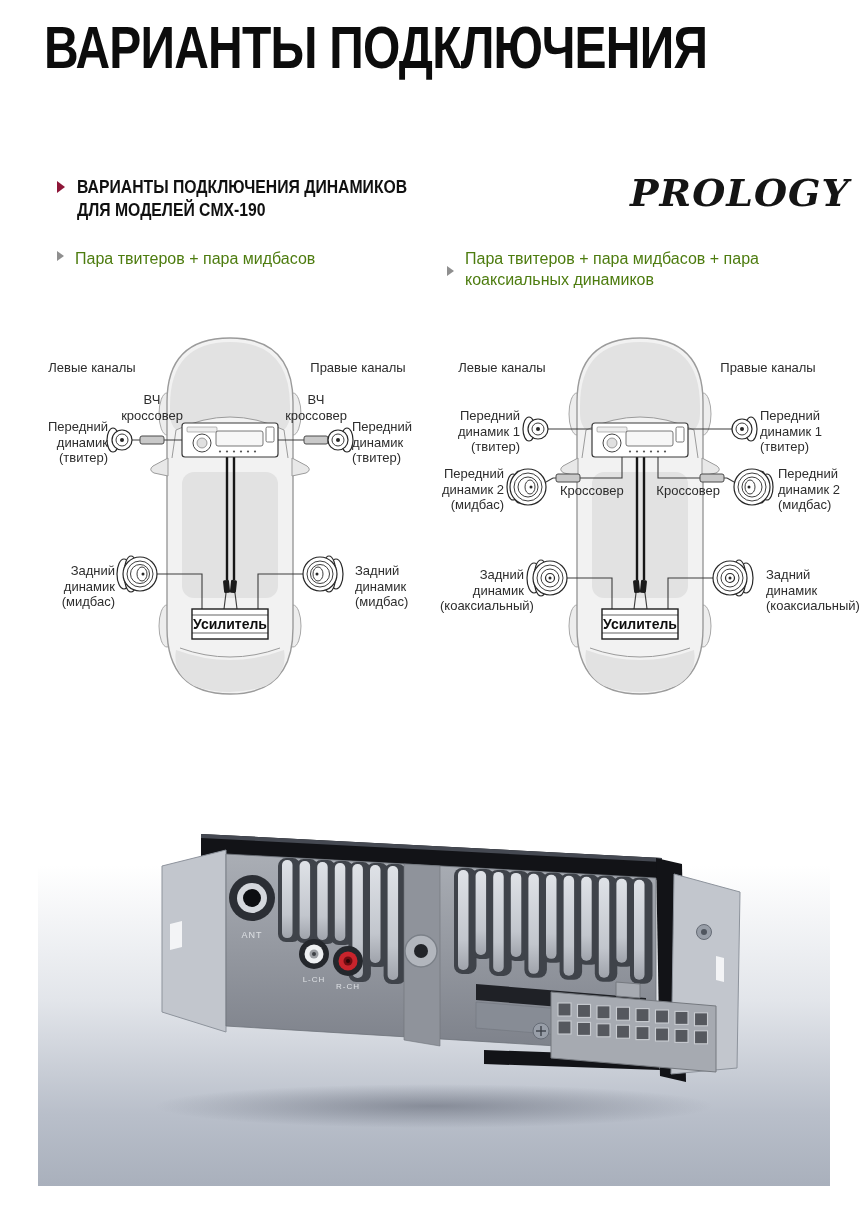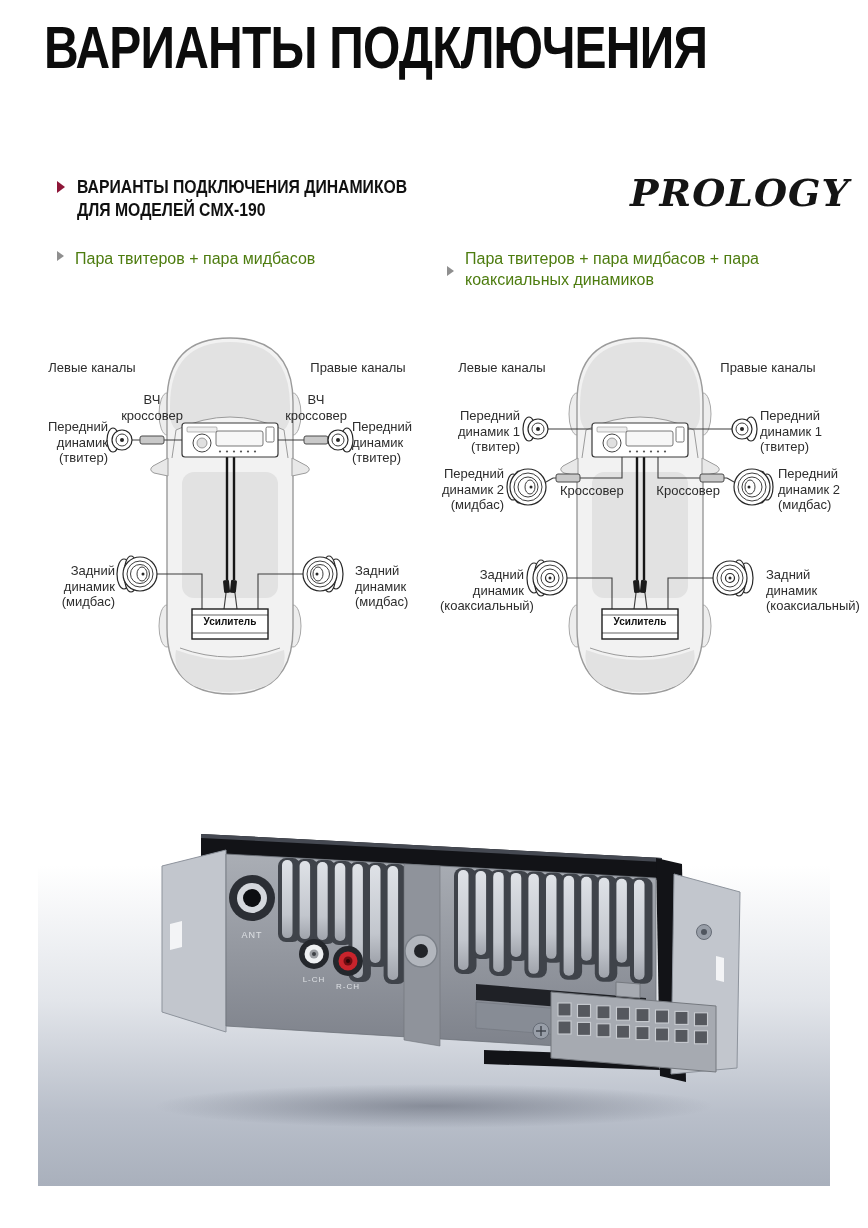--- a/index.html
+++ b/index.html
@@ -21,21 +21,21 @@
   .brand{position:absolute;left:630px;top:170px;font-family:"DejaVu Serif",serif;
          font-style:italic;font-weight:700;font-size:38px;letter-spacing:1px;color:#141414;}
   .cap{position:absolute;display:flex;gap:8px;}
   .tri-gray{border-left:7px solid var(--capgray,#8F8F8F);border-top:5px solid transparent;
             border-bottom:5px solid transparent;margin-top:3px;}
   .cap-text{font-size:16px;font-weight:400;color:#4d7c0f;line-height:1.32;white-space:pre-line;}
   .diag{position:absolute;width:410px;height:380px;}
   .dsvg{position:absolute;left:0;top:0;width:410px;height:380px;}
   .lbl{position:absolute;font-size:13px;line-height:1.2;color:#2d2d2d;white-space:pre-line;}
   .r{text-align:right}.c{text-align:center}
-  .amp-lbl{position:absolute;font-size:10px;font-weight:700;color:#0f0f0f;text-align:center;}
+  .amp-lbl{position:absolute;font-size:14px;font-weight:700;color:#0f0f0f;text-align:center;}
   .photo{position:absolute;left:38px;top:700px;width:792px;height:486px;
          background:linear-gradient(180deg,#ffffff 0%,#ffffff 34%,#e2e5ea 62%,#b9bfca 85%,#a9b0bc 100%);}
   .unit{position:absolute;left:66px;top:106px;width:656px;height:336px;}
   
   .fender{fill:#ededed;stroke:#a8a8a8;stroke-width:1;}
   .body{fill:#f2f2f2;stroke:#9b9b9b;stroke-width:1.4;}
   .shade{fill:#e2e2e2;}
   .cline{fill:none;stroke:#9b9b9b;stroke-width:1;}
   .mirror{fill:#e8e8e8;stroke:#9b9b9b;stroke-width:1;}
   .wire{stroke:#3c3c3c;stroke-width:1.1;fill:none;}

